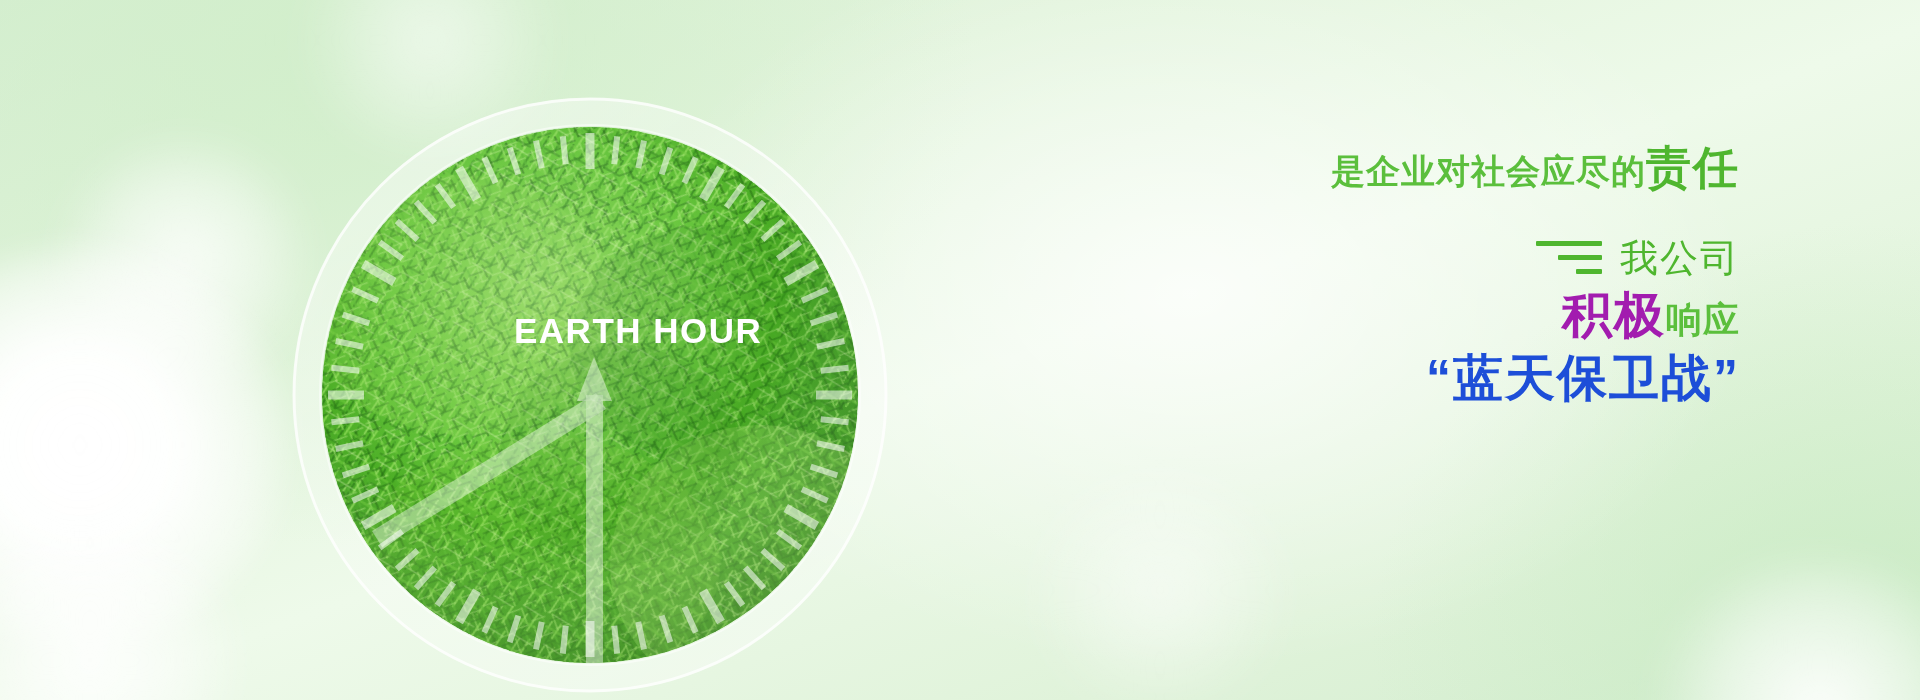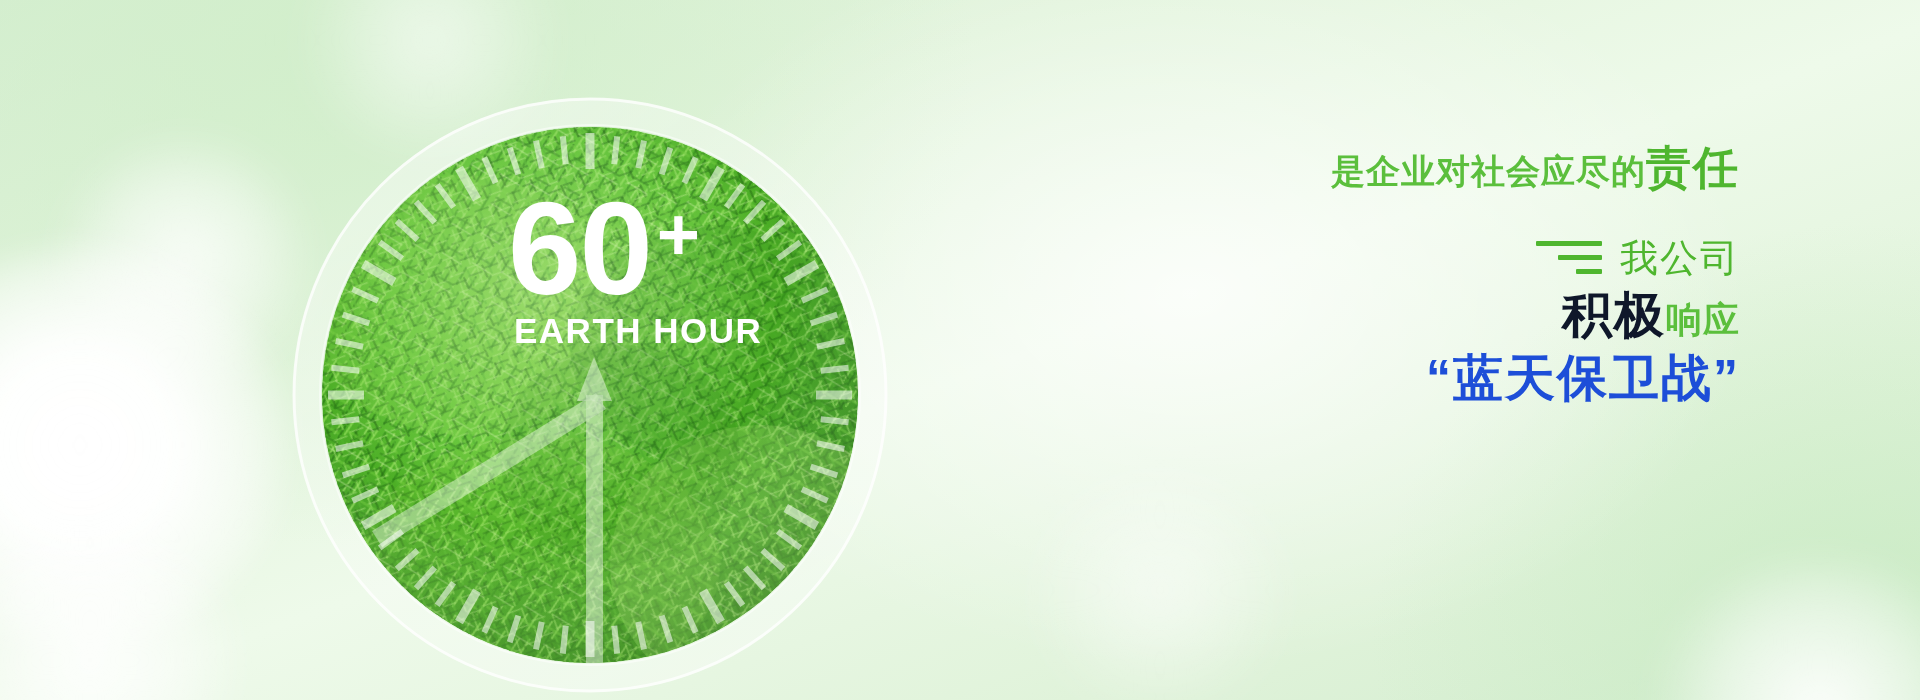--- a/index.html
+++ b/index.html
@@ -193,21 +193,21 @@
     font-size: 36px;
     font-weight: 700;
     line-height: 1.05;
     color: #5bbf3c;
     white-space: nowrap;
     margin-top: 12px;
     letter-spacing: 1px;
   }
   .subline2 .emph {
     font-size: 50px;
-    color: #0f172a;
+    color: #a21caf;
     letter-spacing: 2px;
   }
   .subline3 {
     text-align: right;
     font-size: 50px;
     font-weight: 700;
     line-height: 1.05;
     color: #1d4ed8;
     white-space: nowrap;
     margin-top: 10px;
@@ -492,21 +492,20 @@
         <path d="M296 300 L313 300 L313 568 L296 568 Z" fill="#ffffff" opacity="0.72"></path>
 
         <path d="M304 262 L322 306 L287 306 Z" fill="#ffffff" opacity="0.72"></path>
 
         <path d="M306 298 L316 314 L92 452 L82 436 Z" fill="#ffffff" opacity="0.66"></path>
       </g>
     </svg>
   </div>
 
   <div class="logo-block">
-    <div class="logo-60"><span>60</span><span class="plus">+</span></div>
     <div class="logo-eh">EARTH HOUR</div>
   </div>
 
   <div class="slogans">
 
     <div class="slogan-group">
       <div class="subline"><span>是企业对社会应尽的</span><span class="emph">责任</span></div>
     </div>
 
     <div class="slogan-group group2">

